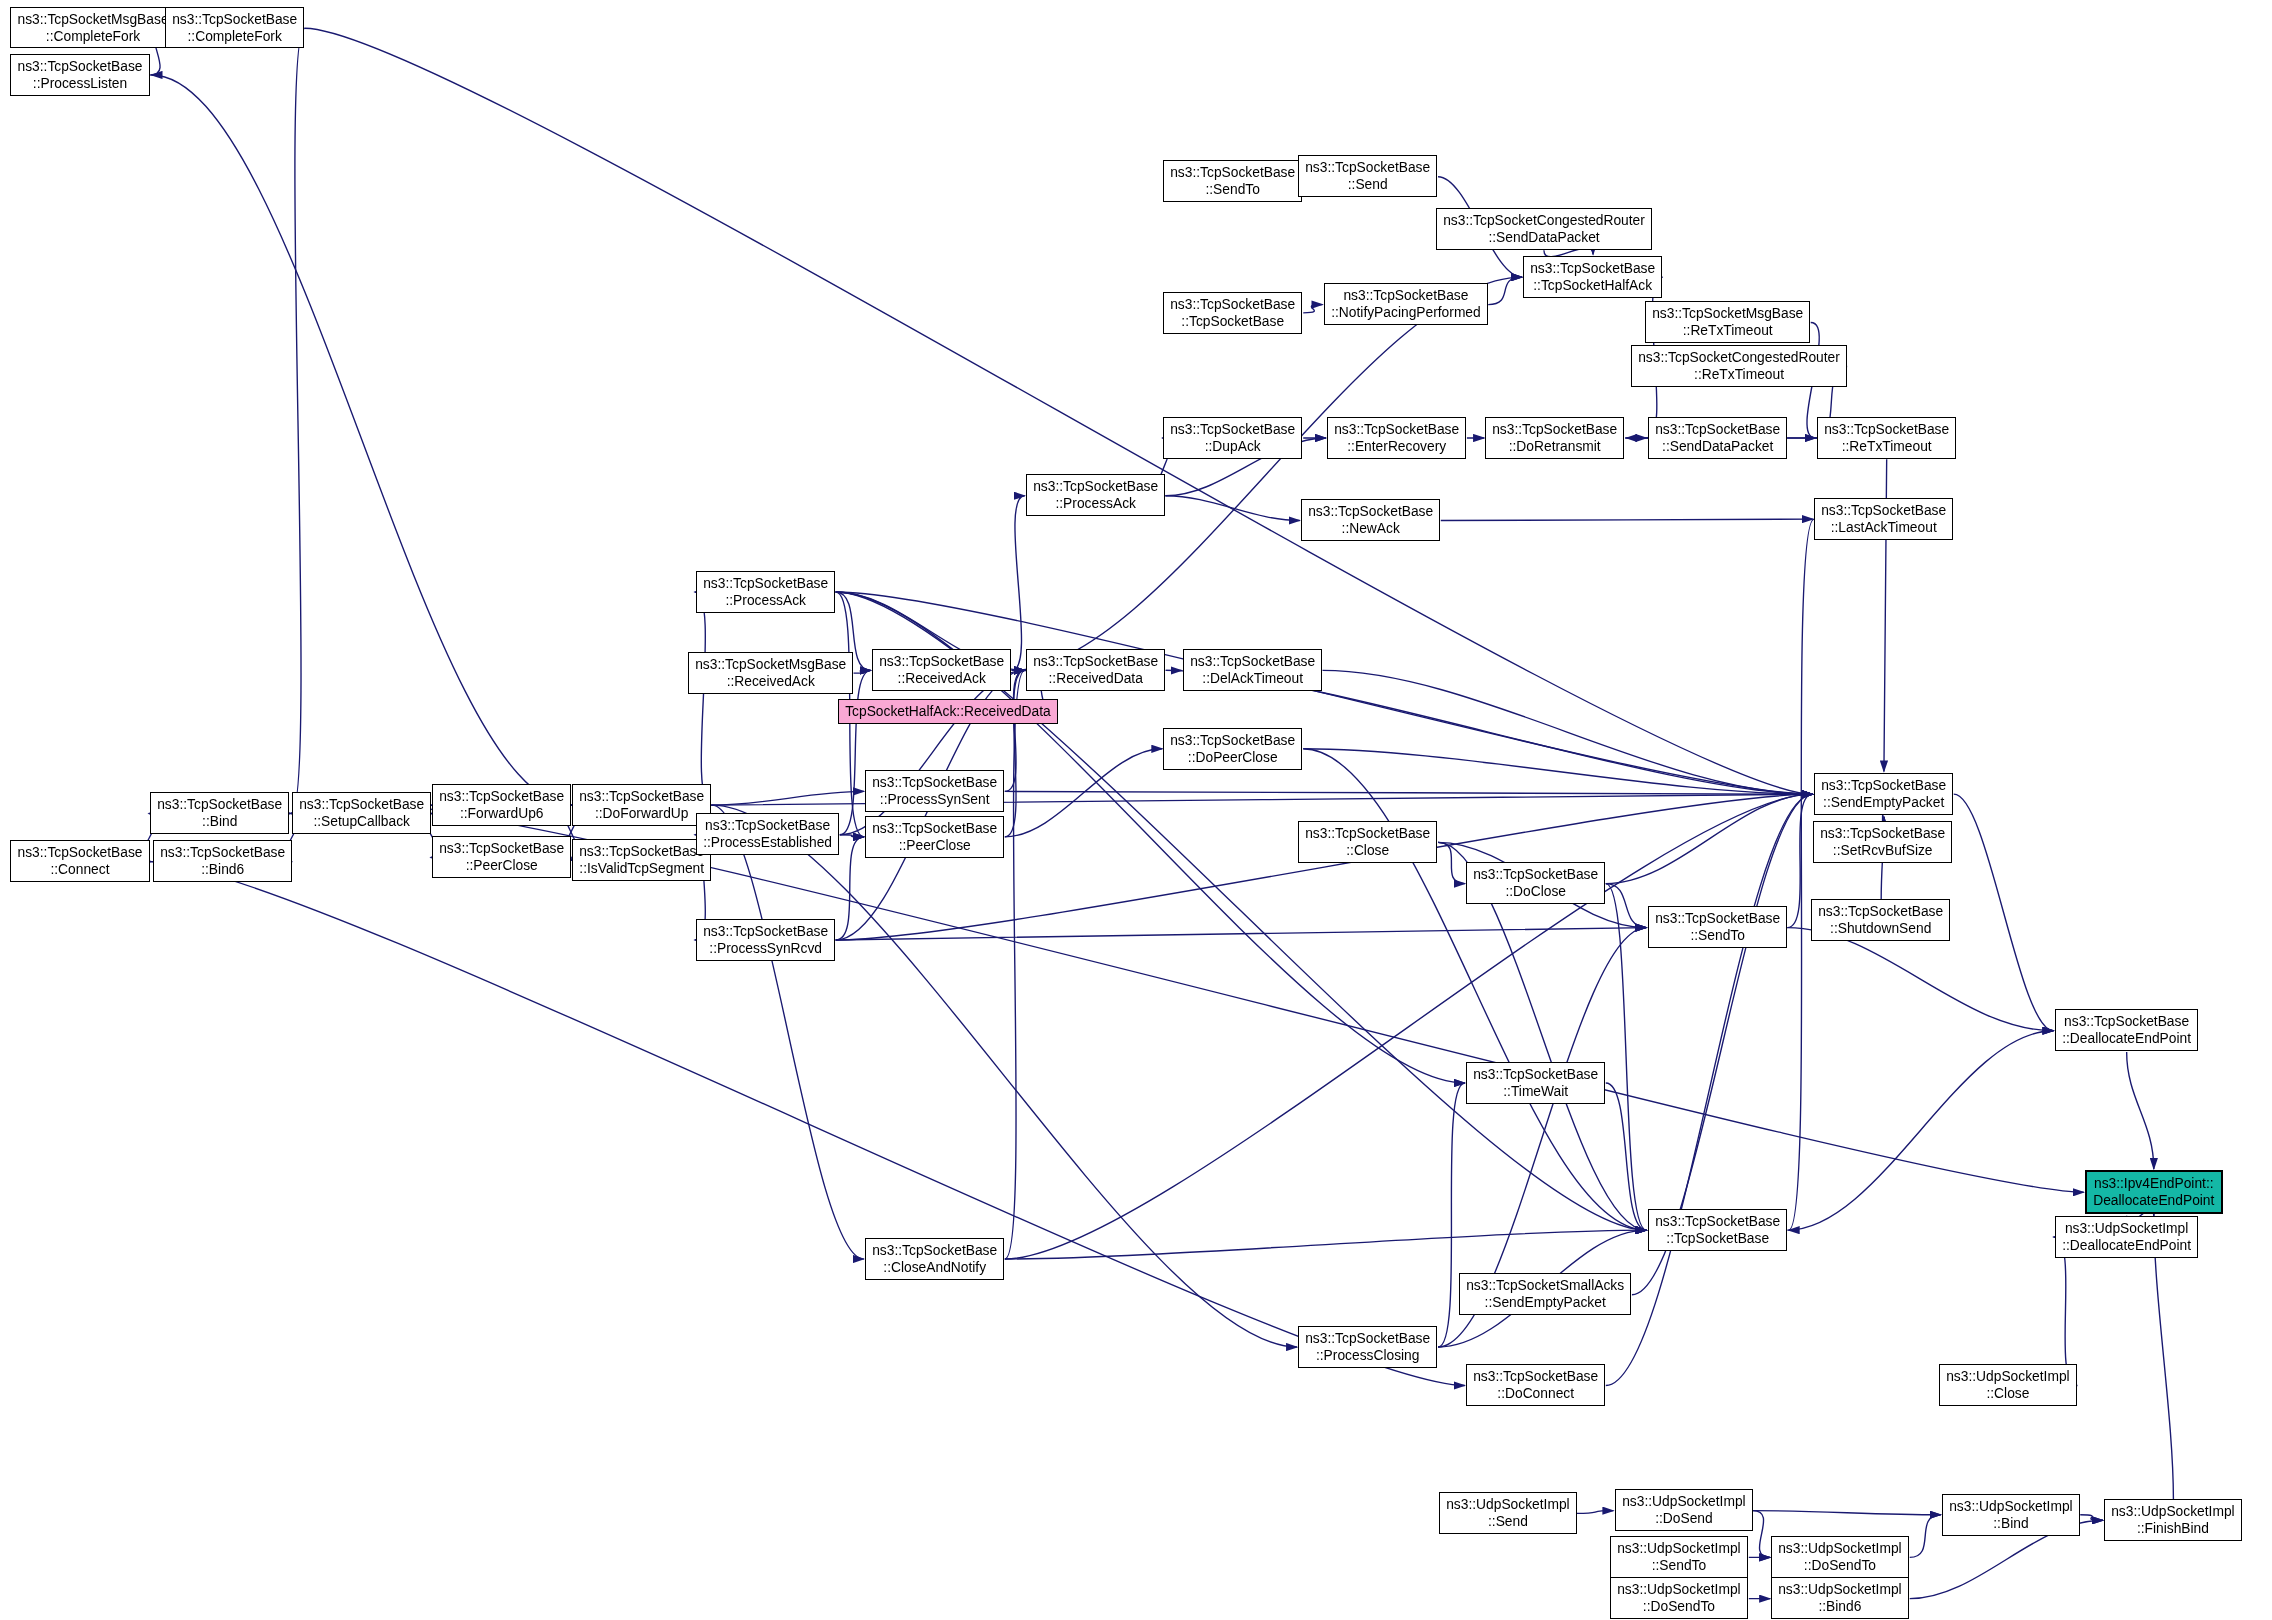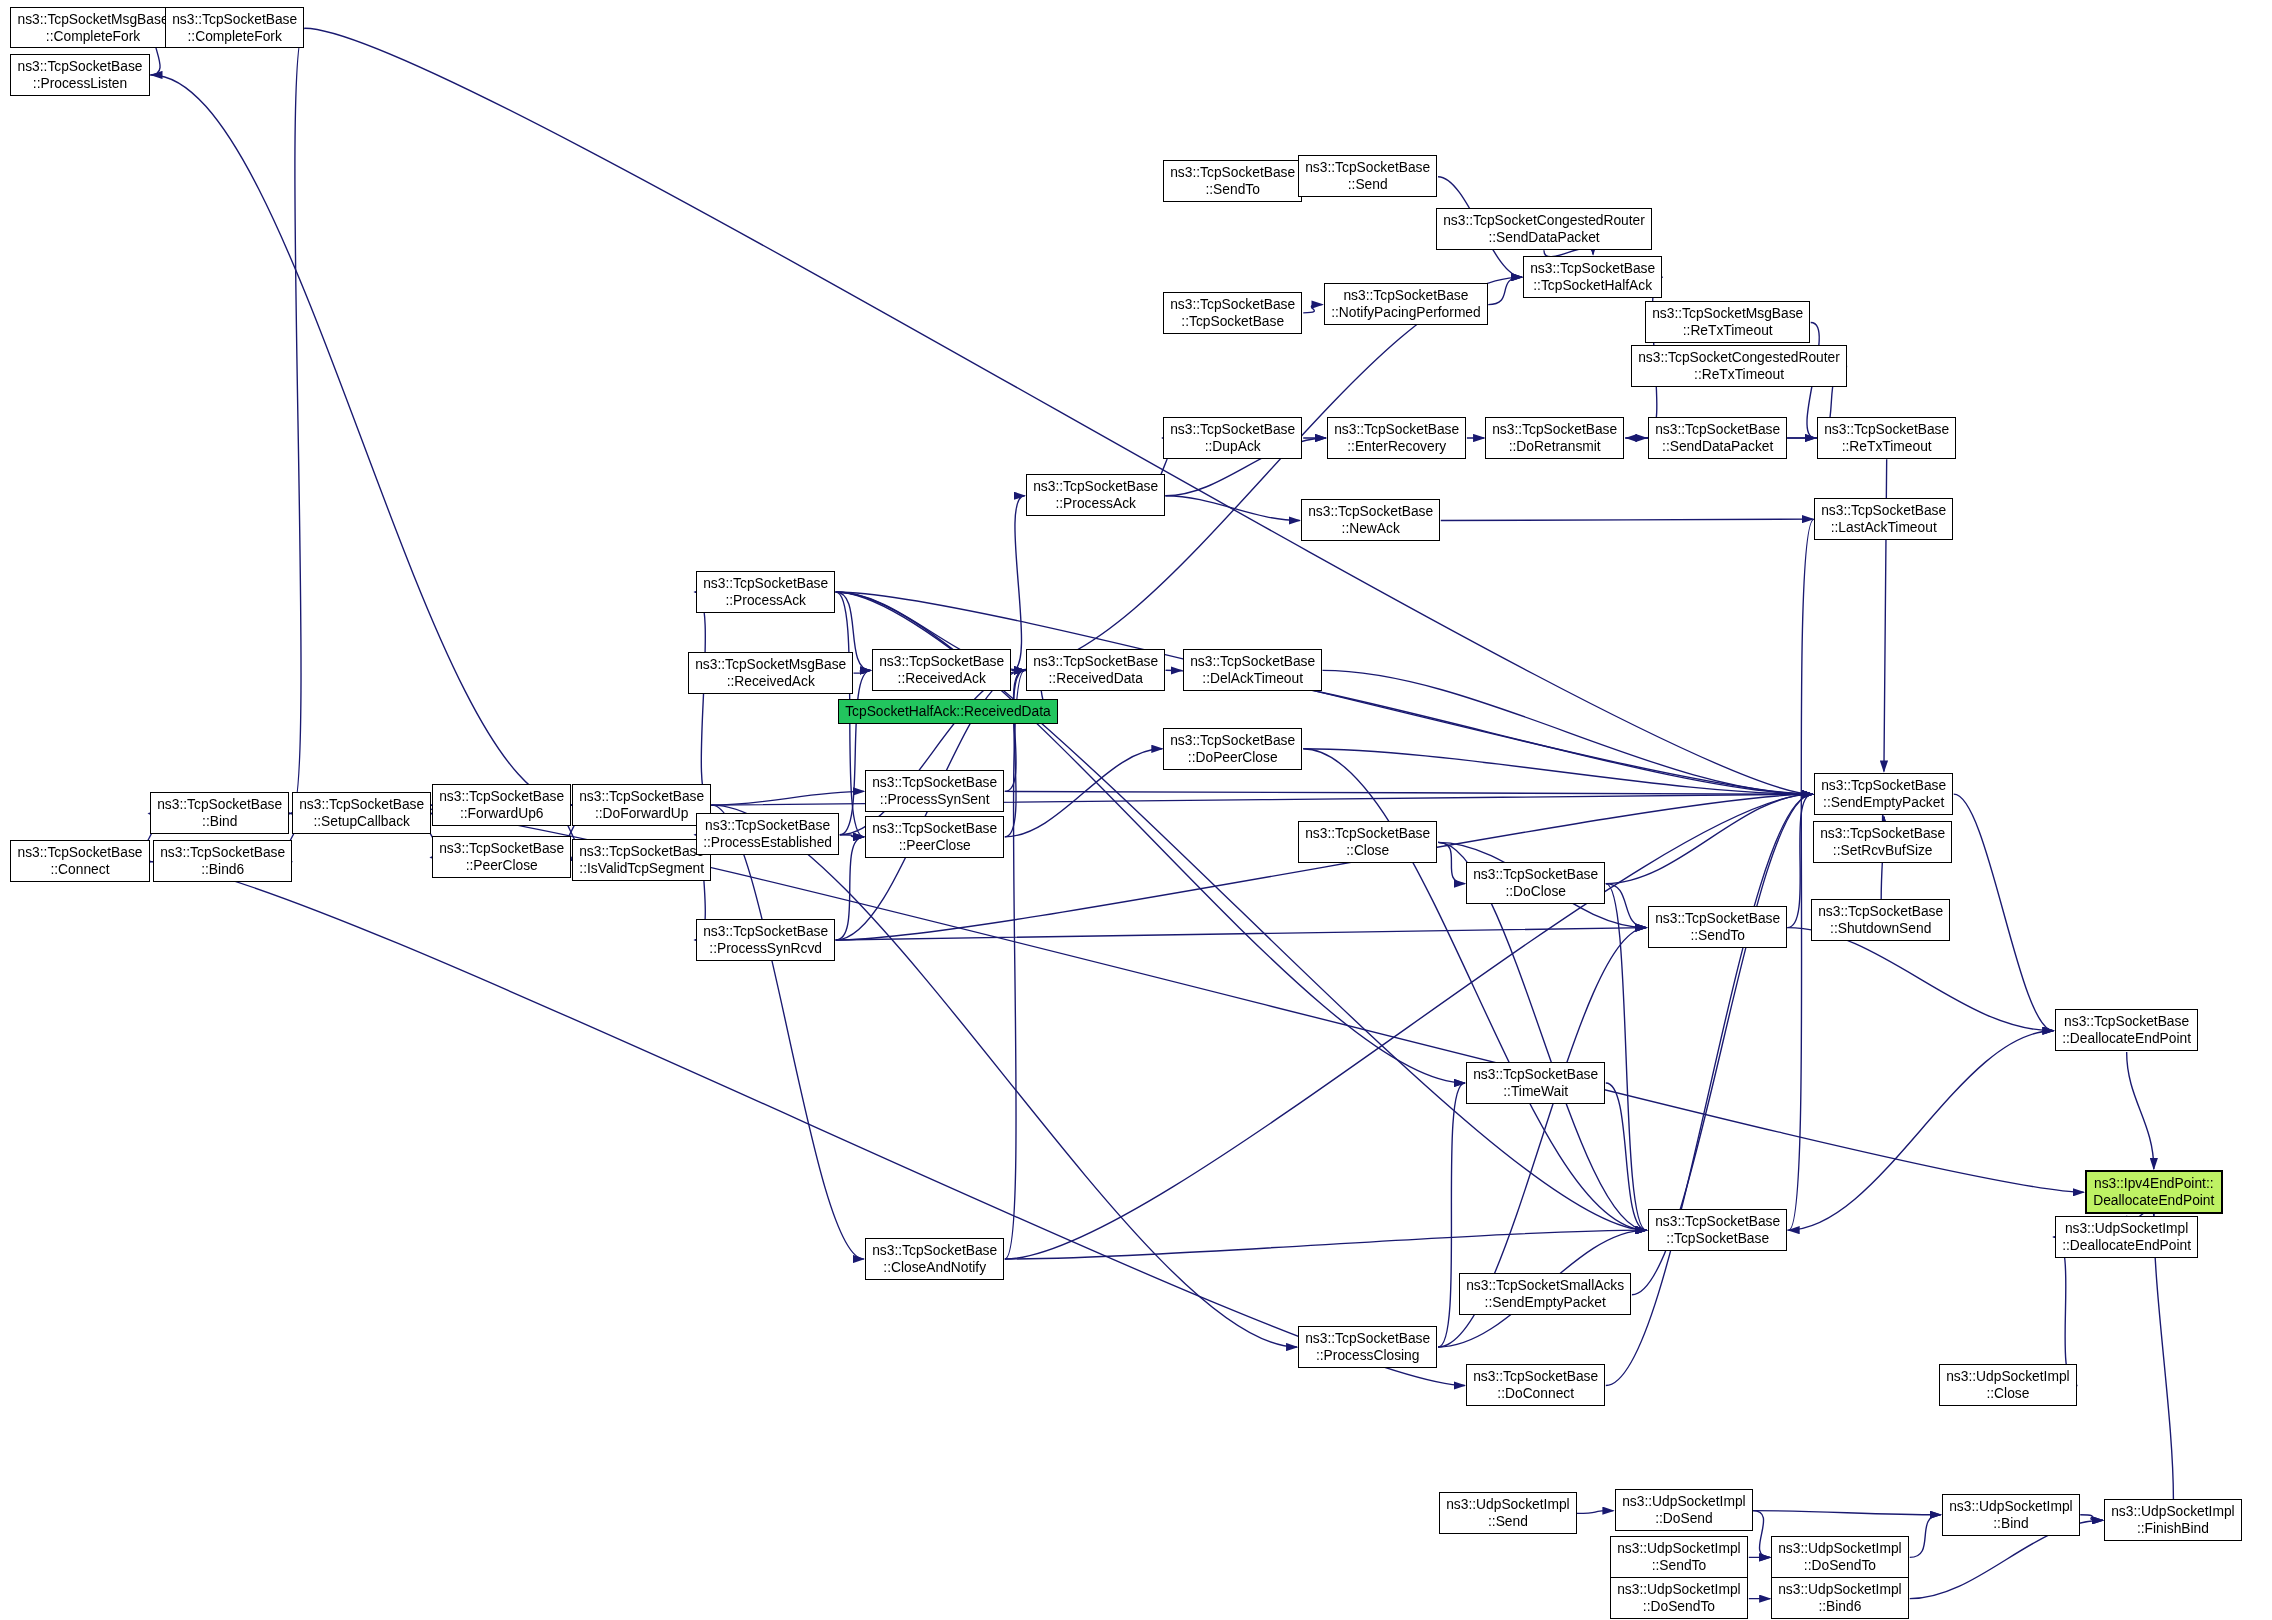--- a/index.html
+++ b/index.html
@@ -2,21 +2,21 @@
 <html style="font-size:11px"><head>
 <meta charset="utf-8">
 <style>
   html,body{margin:0;padding:0;background:#ffffff;}
   #canvas{position:relative;width:2273px;height:1620px;overflow:hidden;
           font-family:"Liberation Sans",sans-serif;}
   #edges{position:absolute;left:0;top:0;z-index:1;}
   .node{position:absolute;z-index:2;background:#ffffff;border:1.4px solid #000000;
         padding:2.8px 6.2px;font-size:13.8px;line-height:17px;text-align:center;
         white-space:nowrap;color:#000000;box-sizing:border-box;cursor:pointer;}
-  .node.highlight{background:#bef264;border-width:2.1px;}
+  .node.highlight{background:#14b8a6;border-width:2.1px;}
   .nl{pointer-events:none;}
 </style>
 </head>
 <body>
 
 <div id="canvas" style="background: rgb(255, 255, 255);">
   <svg id="edges" width="2273" height="1620" viewBox="0 0 3305 2356">
     <defs>
       <marker id="arrow" markerUnits="userSpaceOnUse" markerWidth="18" markerHeight="12" refX="16" refY="6" orient="auto">
         <path id="arrow-shape" d="M0,0 L18,6 L0,12 z" fill="#191970"></path>
@@ -179,21 +179,21 @@
       <div class="nl">::ProcessAck</div>
     </div>
     <div class="node" style="left: 688px; top: 652px; background: rgb(255, 255, 255); border-color: rgb(0, 0, 0);">
       <div class="nl">ns3::TcpSocketMsgBase</div>
       <div class="nl">::ReceivedAck</div>
     </div>
     <div class="node" style="left: 872px; top: 649px; background: rgb(255, 255, 255); border-color: rgb(0, 0, 0);">
       <div class="nl">ns3::TcpSocketBase</div>
       <div class="nl">::ReceivedAck</div>
     </div>
-    <div class="node" style="left: 838px; top: 699px; background: #22c55e; border-color: rgb(0, 0, 0);">
+    <div class="node" style="left: 838px; top: 699px; background: #f9a8d4; border-color: rgb(0, 0, 0);">
       <div class="nl">TcpSocketHalfAck::ReceivedData</div>
     </div>
     <div class="node" style="left: 696px; top: 813px; background: rgb(255, 255, 255); border-color: rgb(0, 0, 0);">
       <div class="nl">ns3::TcpSocketBase</div>
       <div class="nl">::ProcessEstablished</div>
     </div>
     <div class="node" style="left: 865px; top: 770px; background: rgb(255, 255, 255); border-color: rgb(0, 0, 0);">
       <div class="nl">ns3::TcpSocketBase</div>
       <div class="nl">::ProcessSynSent</div>
     </div>

